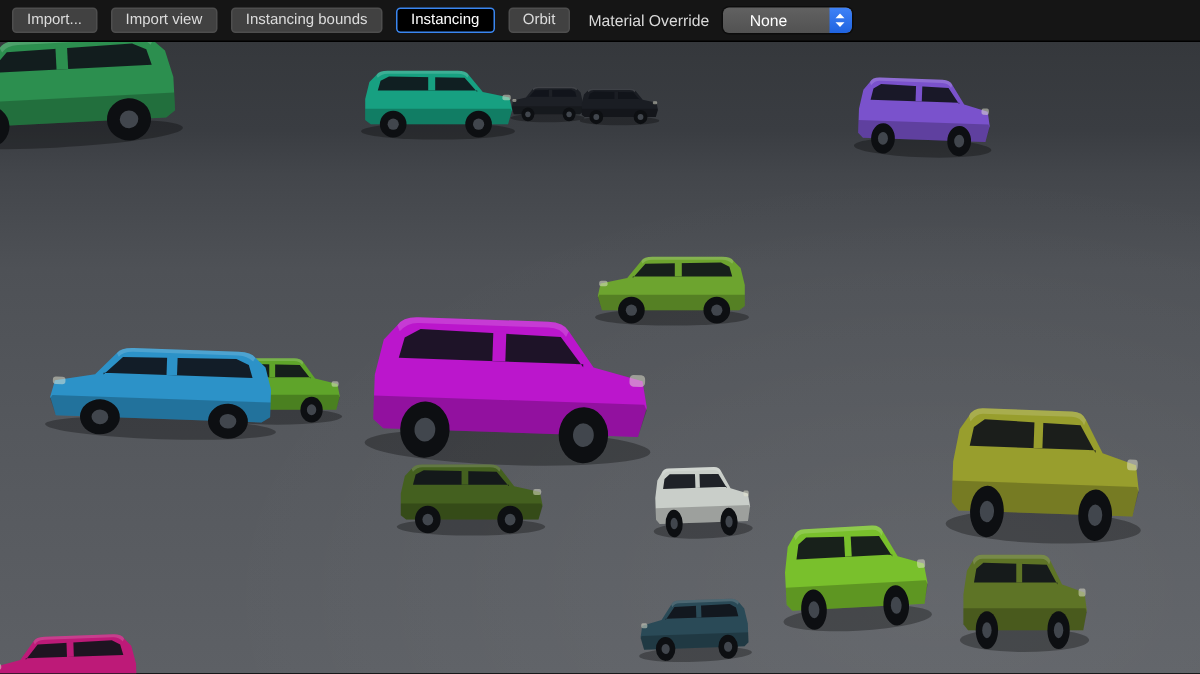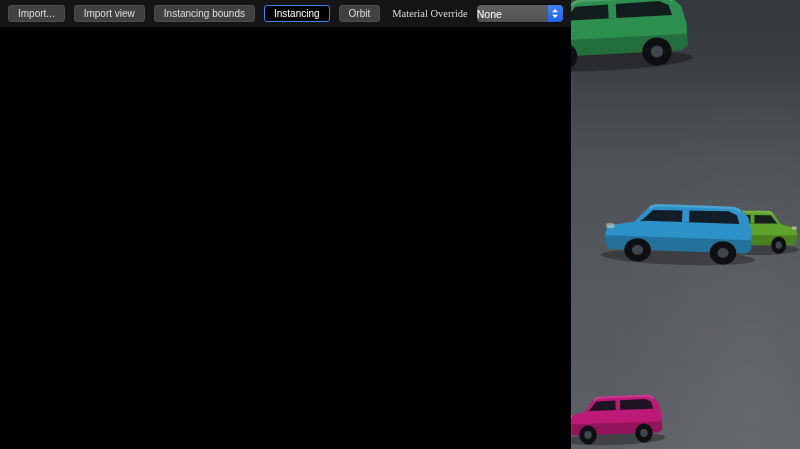--- a/index.html
+++ b/index.html
@@ -1,20 +1,20 @@
 <!DOCTYPE html>
 <html><head>
 <meta charset="utf-8">
 <style>
   * { margin:0; padding:0; box-sizing:border-box; }
   html, body { width:800px; height:449px; overflow:hidden; background:#000; }
   .app {
     width:800px; height:449px;
     font-family:"Liberation Sans", sans-serif;
-    display:flex; flex-direction:row;
+    display:flex; flex-direction:column;
     position:relative;
   }
   
   .toolbar {
     flex:0 0 28px; height:28px;
     background:#151515;
     border-bottom:1px solid #000;
     display:flex; align-items:center;
     padding:0 8px; gap:9px;
     position:relative; z-index:500;
@@ -26,31 +26,31 @@
     background:#414141;
     border:1px solid #4e4e4e;
     border-radius:3px;
     cursor:default;
     white-space:nowrap;
     line-height:15px;
   }
   .tb-btn.active {
     background:#000000; border-color:#3a86f0; color:#ffffff;
   }
-  .tb-label { font-size:10.5px; color:#d9d9d9; margin-left:3px; white-space:nowrap;font-family:Liberation Serif, serif; }
+  .tb-label { font-size:10.5px; color:#d9d9d9; margin-left:3px; white-space:nowrap; }
   .select {
     height:17px; width:86px;
     background:linear-gradient(180deg,#616161,#525252);
     border-radius:4px;
     display:flex; align-items:center;
     font-size:10.5px; color:#ffffff;
     overflow:hidden;
     box-shadow:0 0 0 1px rgba(0,0,0,0.4);
   }
-  .select-value { padding-left:0; flex:1; }
+  .select-value { padding-left:18px; flex:1; }
   .select-stepper {
     width:15px; height:17px;
     background:linear-gradient(180deg,#3f82f7,#1f63e0);
     display:flex; align-items:center; justify-content:center;
     border-radius:0 4px 4px 0;
   }
   
   .viewport {
     position:relative; flex:1 1 auto; overflow:hidden;
     background:

